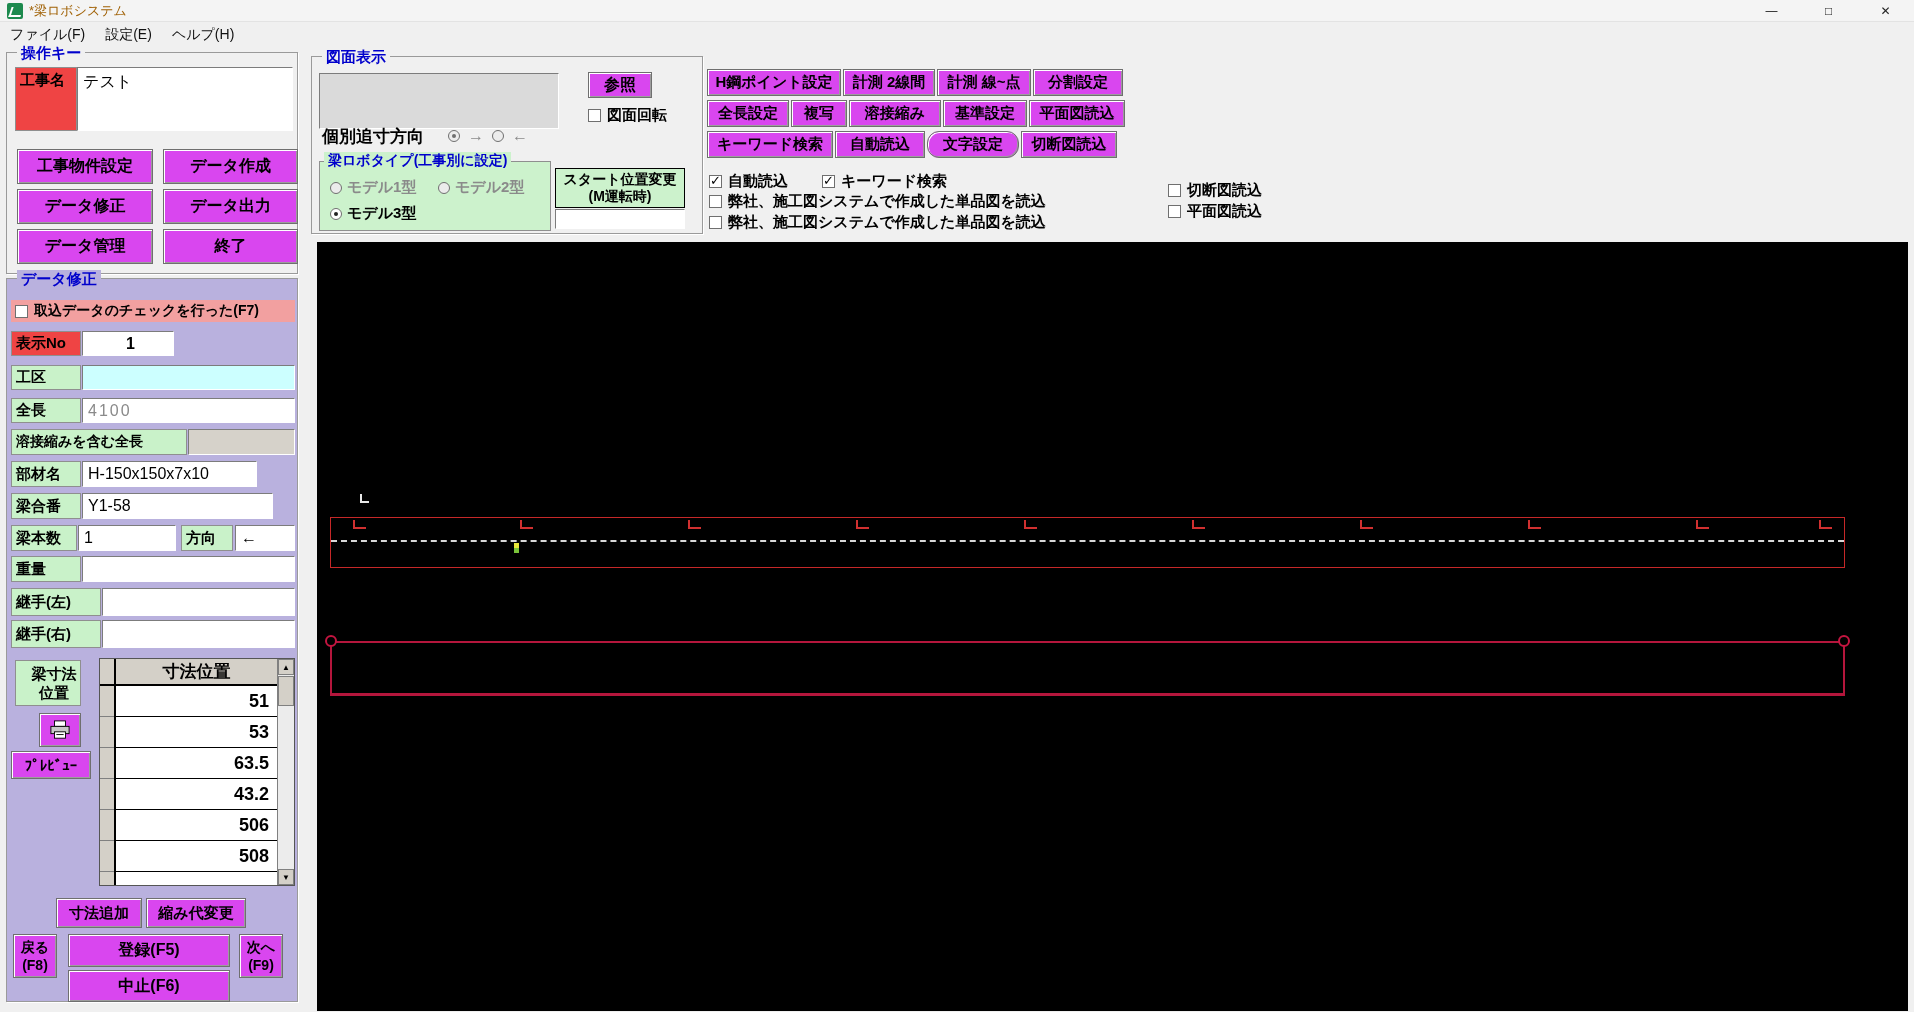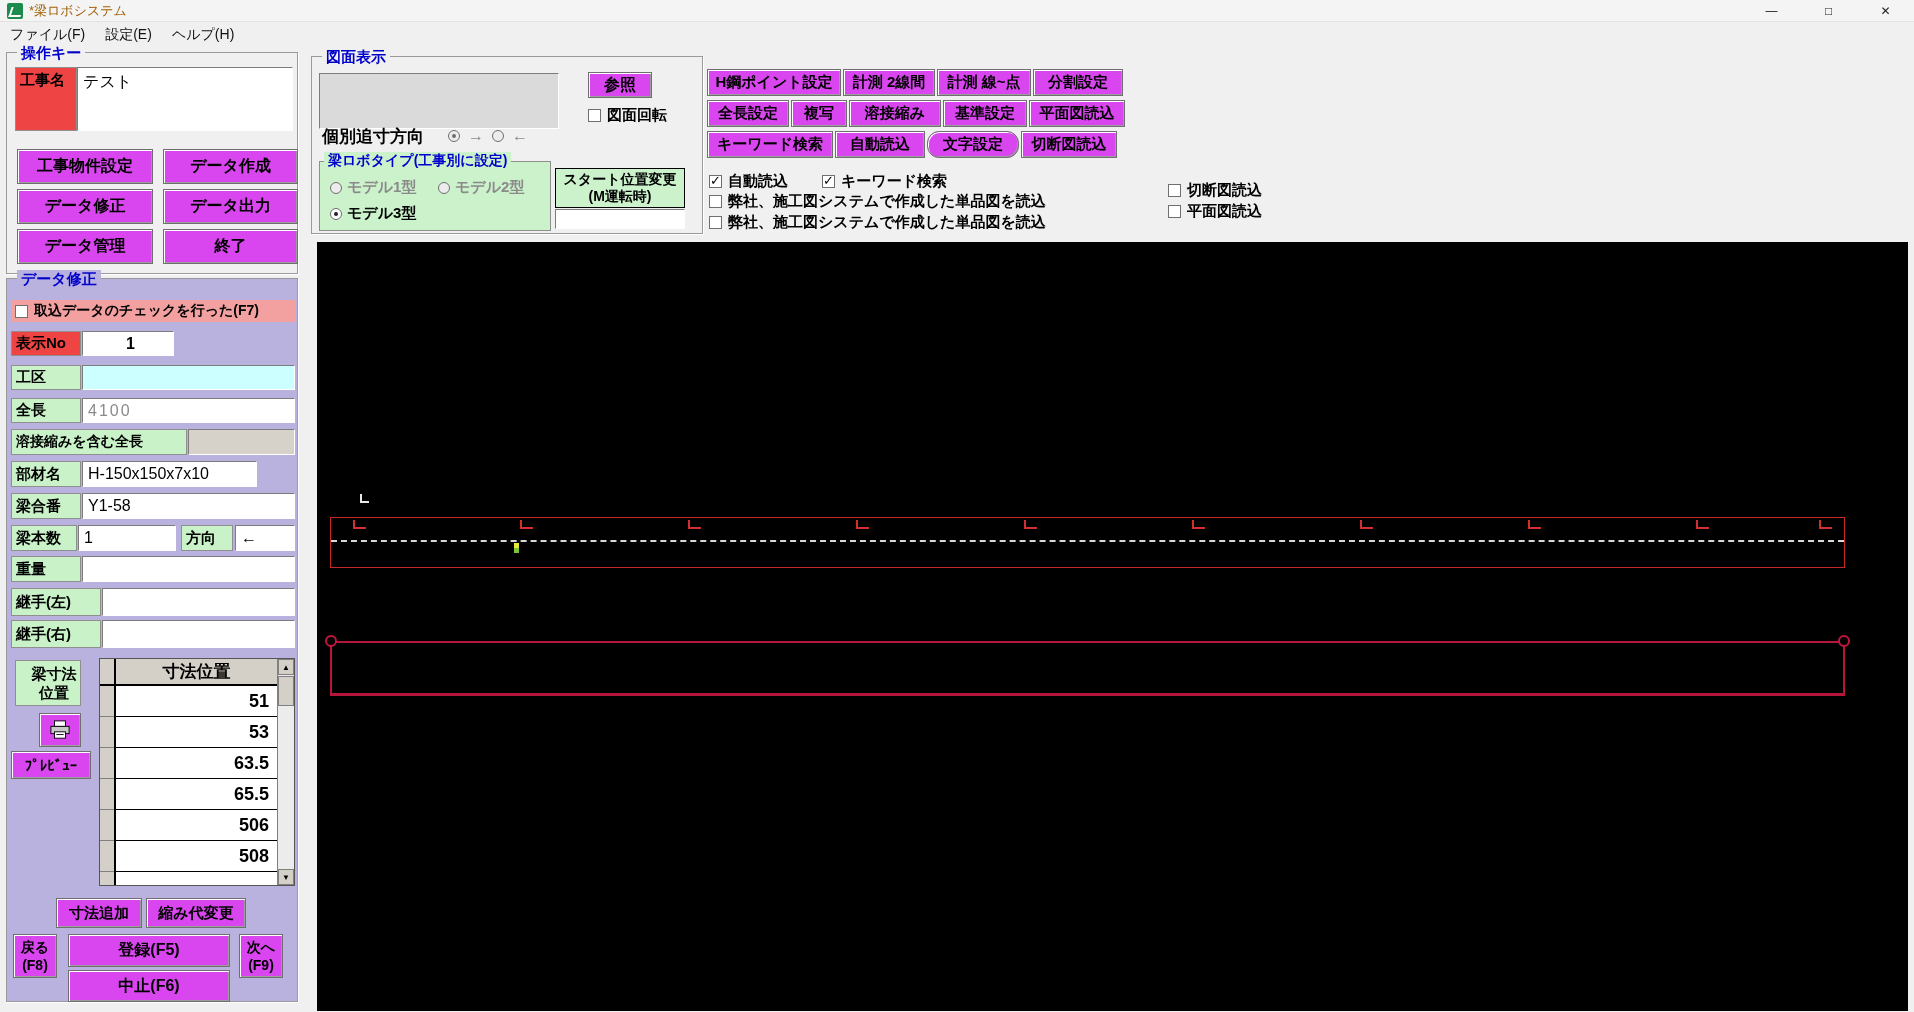--- a/index.html
+++ b/index.html
@@ -125,21 +125,21 @@
   <div class="greenlabel abs" style="left:4px;top:119px;width:70px;height:25px;">全長</div>
   <div class="field abs" style="left:75px;top:119px;width:213px;height:25px;color:#8a8a8a;letter-spacing:2px;">4100</div>
 
   <div class="greenlabel abs" style="left:4px;top:150px;width:176px;height:26px;font-size:14px;">溶接縮みを含む全長</div>
   <div class="field abs" style="left:181px;top:150px;width:107px;height:26px;background:#d6d2ca;"></div>
 
   <div class="greenlabel abs" style="left:4px;top:182px;width:70px;height:26px;">部材名</div>
   <div class="field abs" style="left:75px;top:182px;width:175px;height:26px;">H-150x150x7x10</div>
 
   <div class="greenlabel abs" style="left:4px;top:214px;width:70px;height:26px;">梁合番</div>
-  <div class="field abs" style="left:75px;top:214px;width:213px;height:26px;">Y1-58</div>
+  <div class="field abs" style="left:75px;top:214px;width:191px;height:26px;">Y1-58</div>
 
   <div class="greenlabel abs" style="left:4px;top:246px;width:66px;height:26px;">梁本数</div>
   <div class="field abs" style="left:71px;top:246px;width:98px;height:26px;">1</div>
   <div class="greenlabel abs" style="left:174px;top:246px;width:52px;height:26px;">方向</div>
   <div class="field abs" style="left:228px;top:246px;width:60px;height:26px;">←</div>
 
   <div class="greenlabel abs" style="left:4px;top:277px;width:70px;height:26px;">重量</div>
   <div class="field abs" style="left:75px;top:277px;width:213px;height:26px;"></div>
 
   <div class="greenlabel abs" style="left:4px;top:309px;width:90px;height:28px;">継手(左)</div>
@@ -171,21 +171,21 @@
       <div class="rowhdr-cell"></div>
       <div class="rowhdr-cell"></div>
       <div class="rowhdr-cell"></div>
       <div class="rowhdr-cell"></div>
     </div>
     <div class="data-col">
       <div class="data-head">寸法位置</div>
       <div class="data-cell">51</div>
       <div class="data-cell">53</div>
       <div class="data-cell">63.5</div>
-      <div class="data-cell">65.5</div>
+      <div class="data-cell">43.2</div>
       <div class="data-cell">506</div>
       <div class="data-cell">508</div>
     </div>
     <div class="vscroll">
       <div class="varrow" style="top:0;">▲</div>
       <div class="vthumb"></div>
       <div class="varrow" style="bottom:0;">▼</div>
     </div>
   </div>
 

